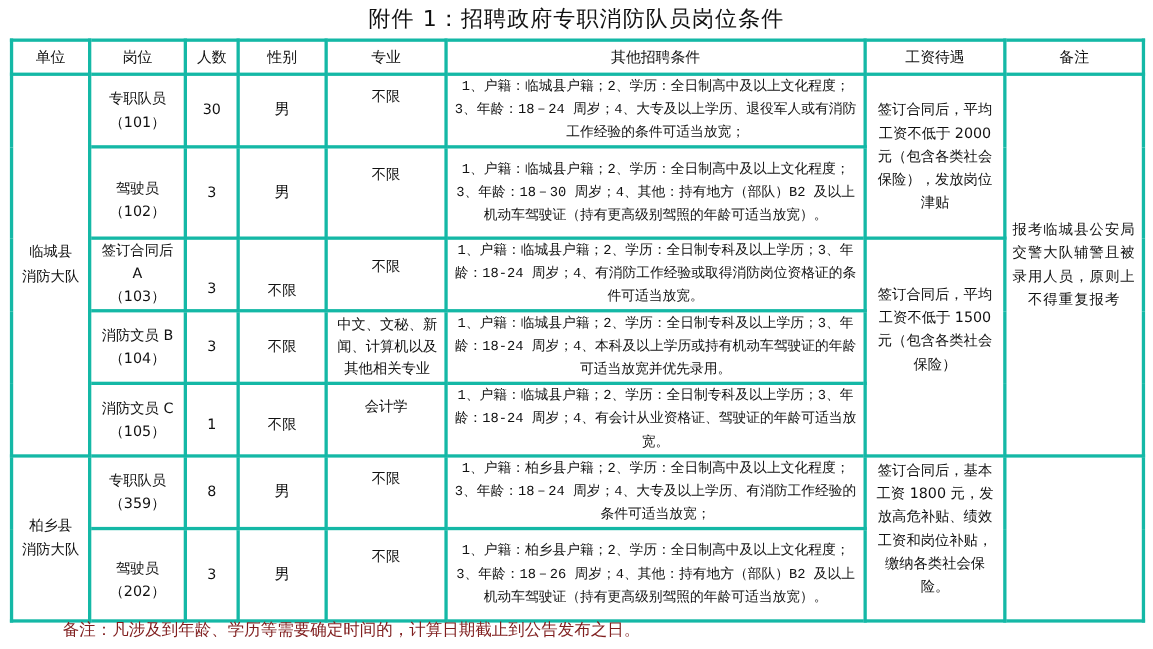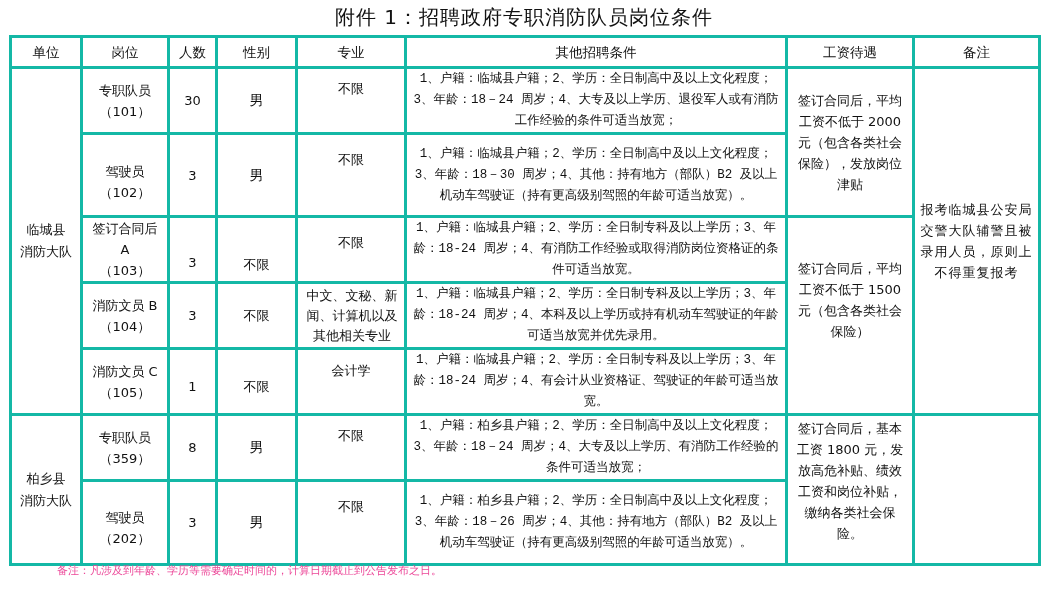--- a/index.html
+++ b/index.html
@@ -8,21 +8,21 @@
   .title { position: absolute; top: 4px; left: 0; width: 1048px; text-align: center;
            font-size: 20px; font-weight: normal; letter-spacing: 1px; color: #111; }
   table.main { position: absolute; left: 9px; top: 35px; width: 1029px;
                border-collapse: collapse; table-layout: fixed; font-size: 13px; }
   table.main td, table.main th { border: 3px solid #14b8a6; padding: 0 4px; vertical-align: middle;
                line-height: 21px; font-weight: normal; text-align: center; overflow: hidden; }
   table.main th { height: 28px; font-size: 13.5px; }
   td.cond { text-align: left; font-size: 12.5px; line-height: 21px; padding: 0 3px 0 4px; font-family: Liberation Mono, monospace; }
   td.salary { text-align: left; font-size: 13px; line-height: 22px; padding: 0 3px 0 6px; vertical-align: middle; }
   td.remark { text-align: left; font-size: 13px; line-height: 22px; padding: 0 4px 0 6px; letter-spacing: 1px; }
-  .note { position: absolute; left: 57px; top: 563px; font-size: 11px; color: #ec4899; }
+  .note { position: absolute; left: 57px; top: 563px; font-size: 15px; color: #7f1d1d; }
   .pos-name, .pos-code { display: block; }
 </style>
 </head>
 <body>
 
 <div class="title">附件 1：招聘政府专职消防队员岗位条件</div>
 
 <table class="main">
   <colgroup>
     <col style="width:71px">

